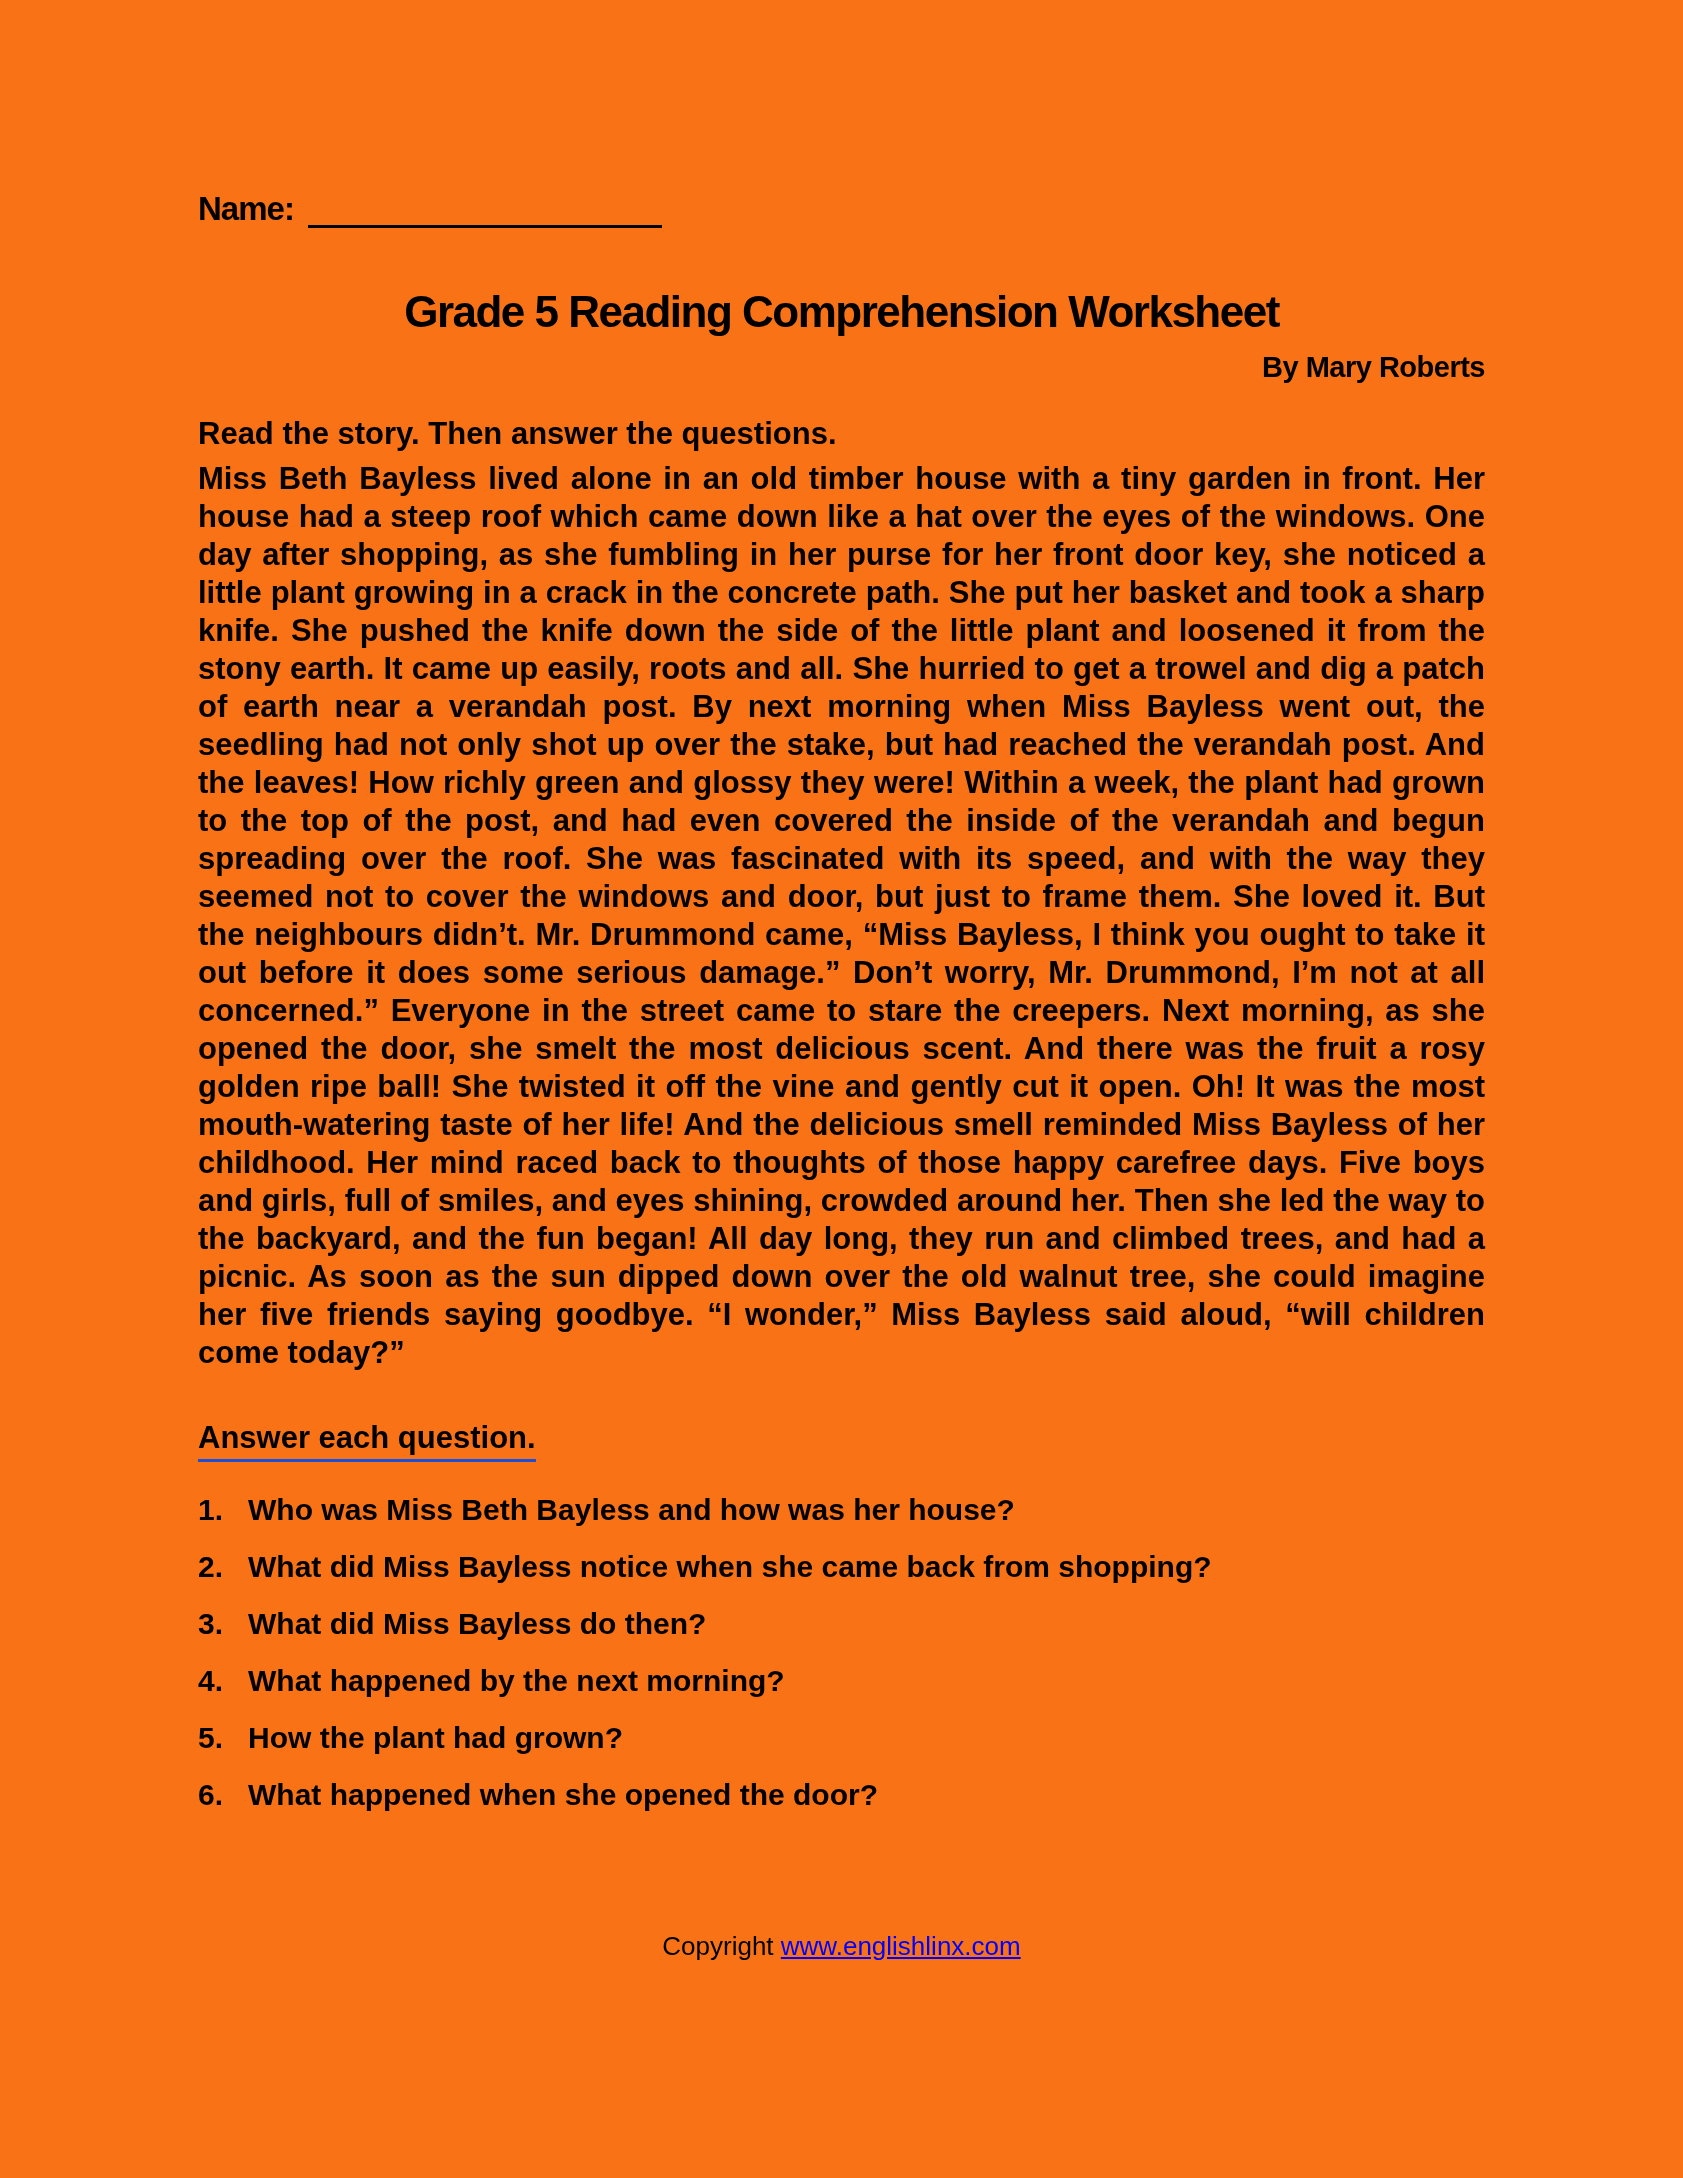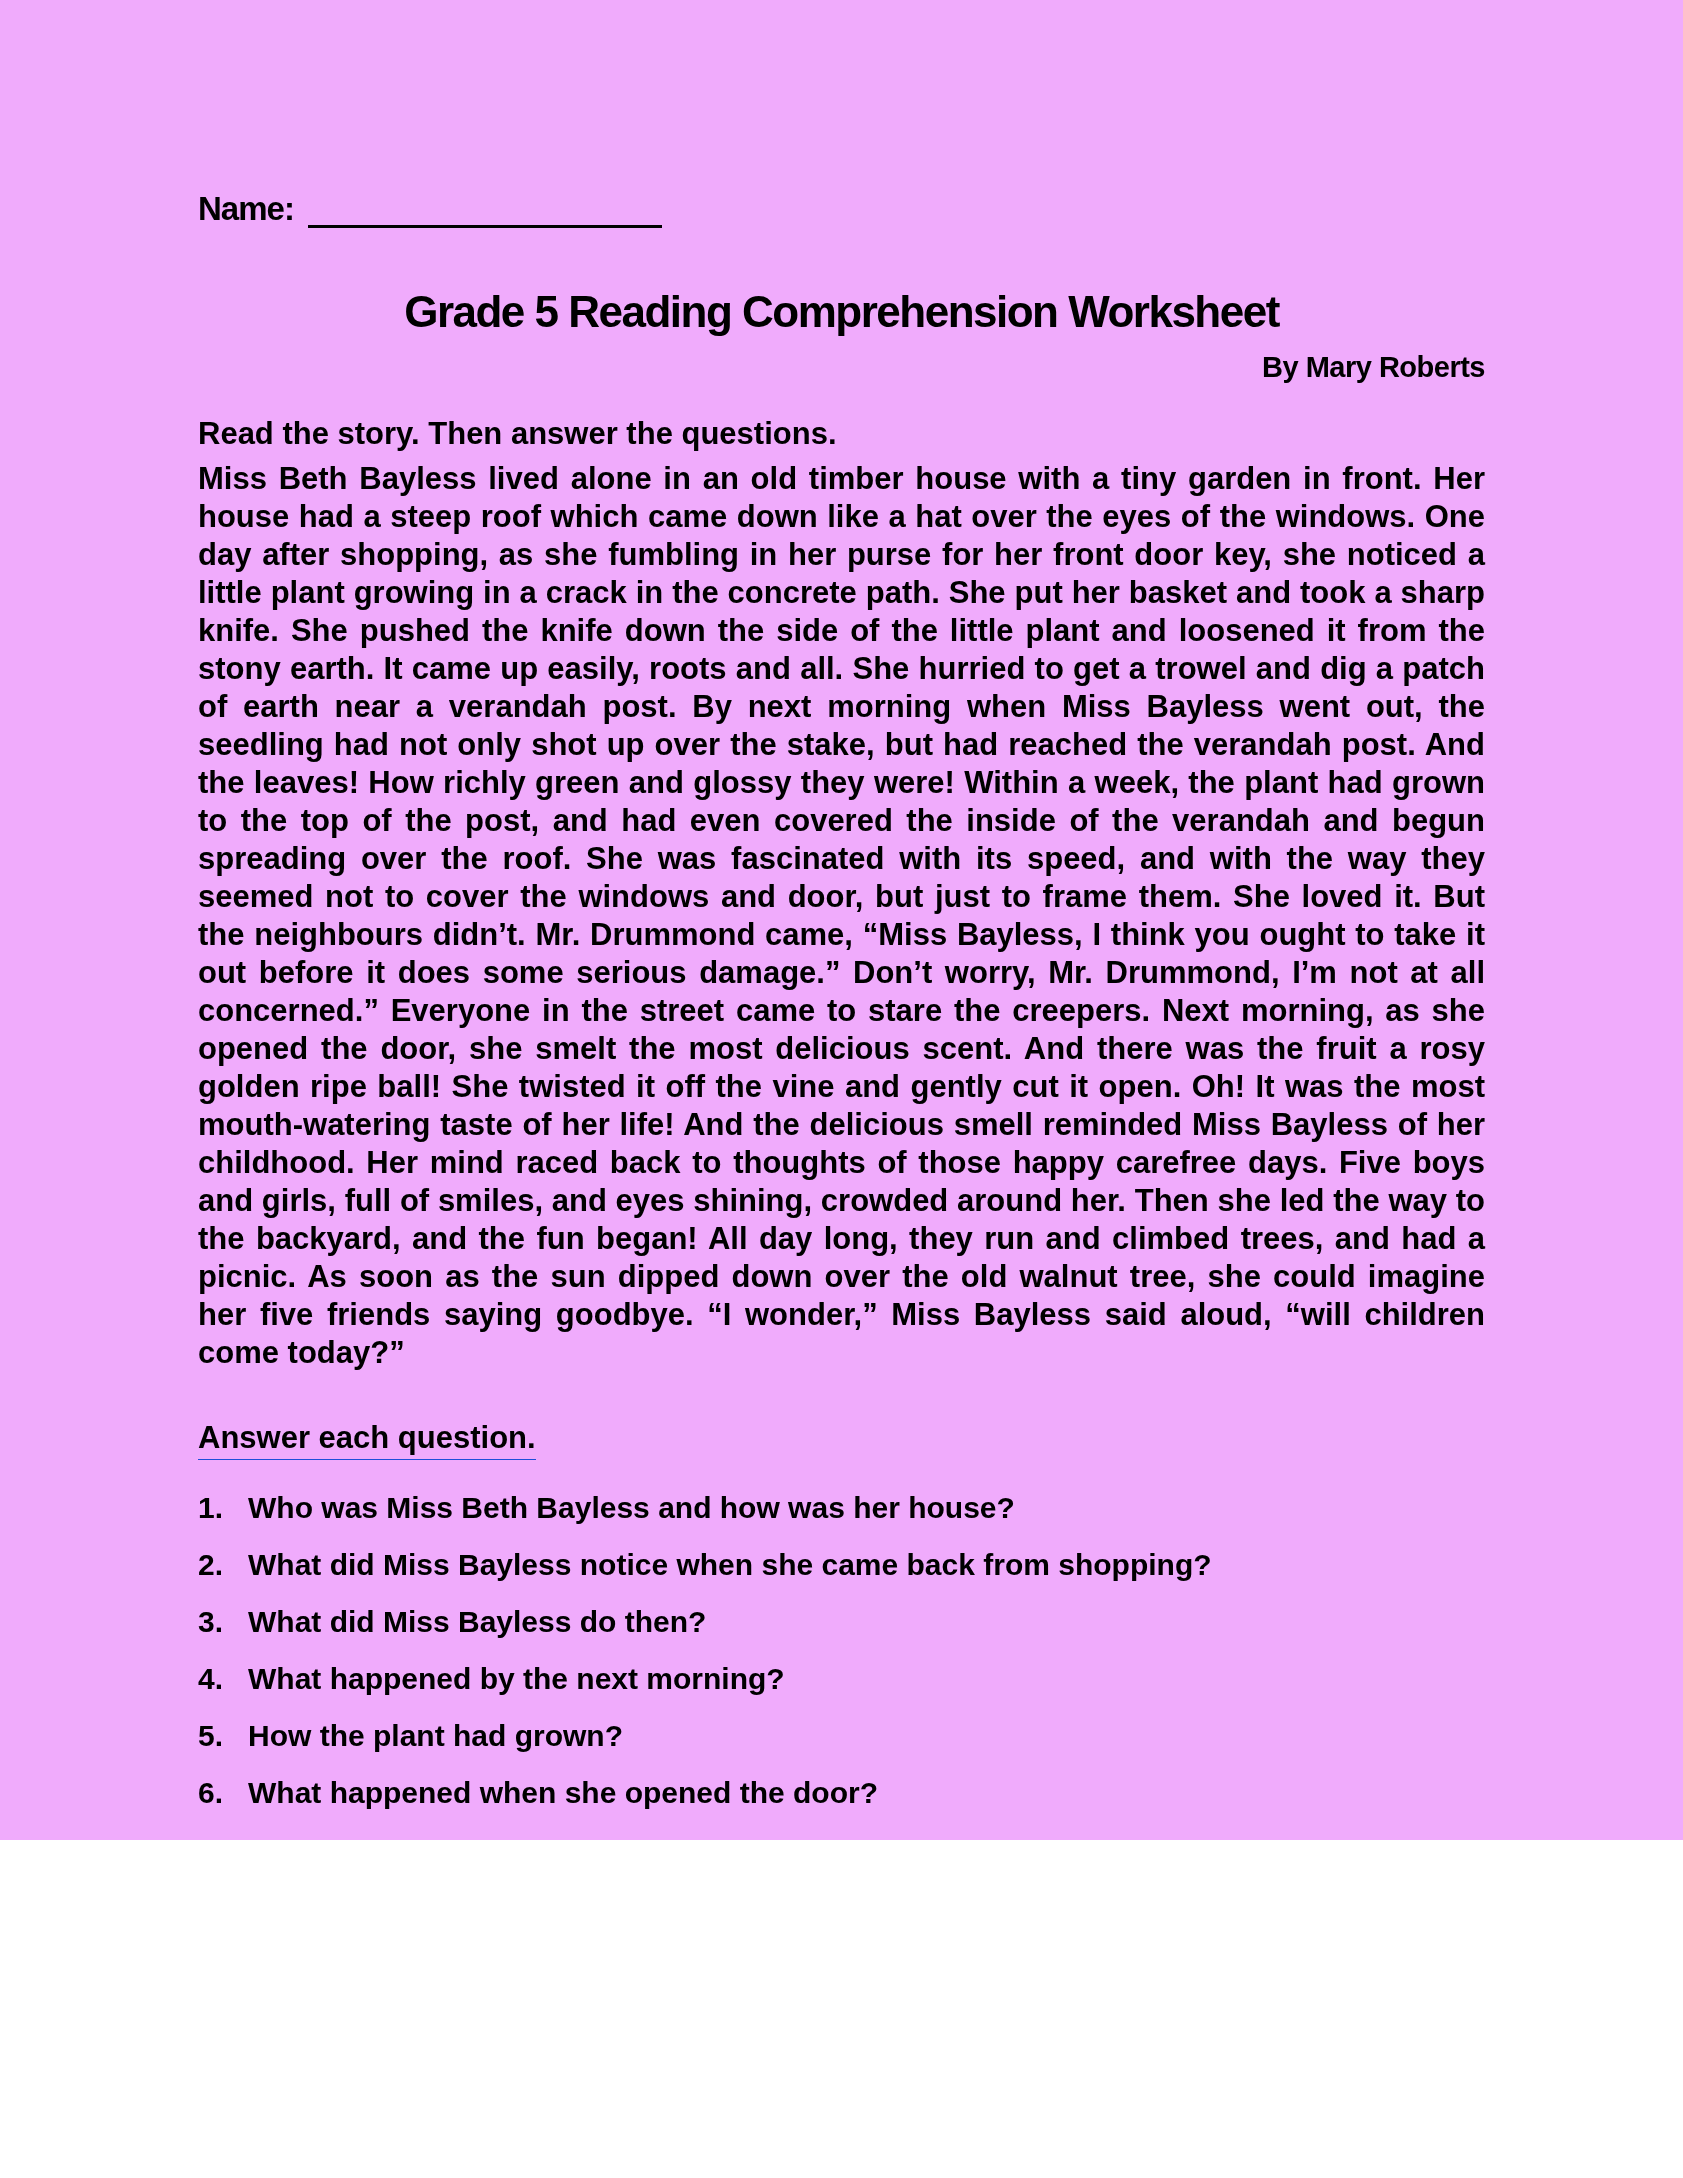--- a/index.html
+++ b/index.html
@@ -2,22 +2,22 @@
 <html><head>
 <meta charset="utf-8">
 <style>
   html, body {
     margin: 0;
     padding: 0;
     background: #ffffff;
   }
   .page {
     width: 1683px;
-    height: 1840px;
-    background: #f0abfc;
+    height: 2178px;
+    background: #f97316;
     color: #000000;
     position: relative;
     box-sizing: border-box;
     padding: 190px 198px 0 198px;
     font-family: "Liberation Sans", sans-serif;
     overflow: hidden;
   }
   
   .header-row {
     display: flex;
@@ -72,21 +72,21 @@
     line-height: 38px;
     text-align: justify;
     margin-top: 8px;
   }
 
   
   .answer-heading {
     display: inline-block;
     font-weight: 700;
     font-size: 31px;
-    border-bottom: 1px solid #1d4ed8;
+    border-bottom: 3px solid #1d4ed8;
     padding-bottom: 3px;
     margin-top: 48px;
   }
   .questions { margin-top: 32px; }
   .question {
     display: flex;
     font-weight: 700;
     font-size: 30px;
     line-height: 32px;
     margin-bottom: 25px;

